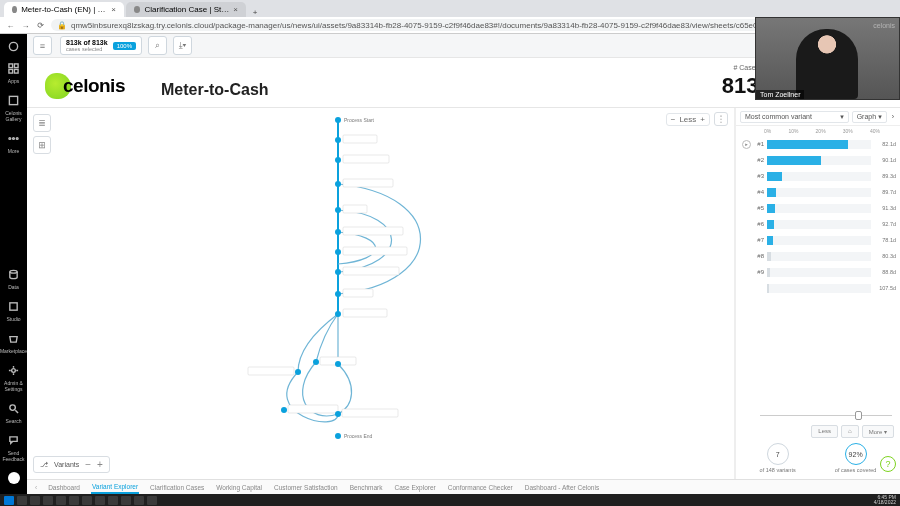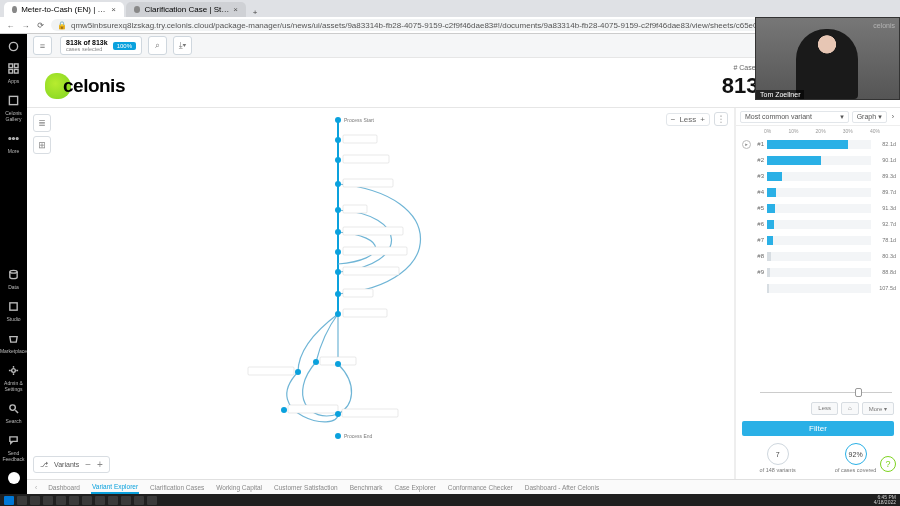--- a/index.html
+++ b/index.html
@@ -232,20 +232,21 @@
     </div>
     <div class="chip">⌕</div>
     <div class="chip">⤓▾</div>
   </div>
 
   <div class="header-row">
     <div class="logo">
       <div class="blob"></div>
       <span class="word">celonis</span>
     </div>
+    <div class="proc-title">Meter-to-Cash</div>
     <div class="header-kpis">
       <div class="k">
         <span class="cap"># Cases</span>
         <span class="val">813k</span>
       </div>
       <div class="k">
         <span class="cap"></span>
         <span class="val">$343M</span>
       </div>
     </div>
@@ -430,21 +431,20 @@
         </div>
       <div class="slider-row">
         <div class="track"></div>
         <div class="knob" style="left:72%"></div>
       </div>
       <div class="side-btns">
         <div class="b">Less</div>
         <div class="b">⌂</div>
         <div class="b"><span>More</span> <span>▾</span></div>
       </div>
-      <div class="filter-btn">Filter</div>
       <div class="side-foot">
         <div class="circle-stat">
           <div class="c">7</div>
           <div class="t">of 148 variants</div>
         </div>
         <div class="circle-stat pct">
           <div class="c">92%</div>
           <div class="t">of cases covered</div>
         </div>
       </div>

